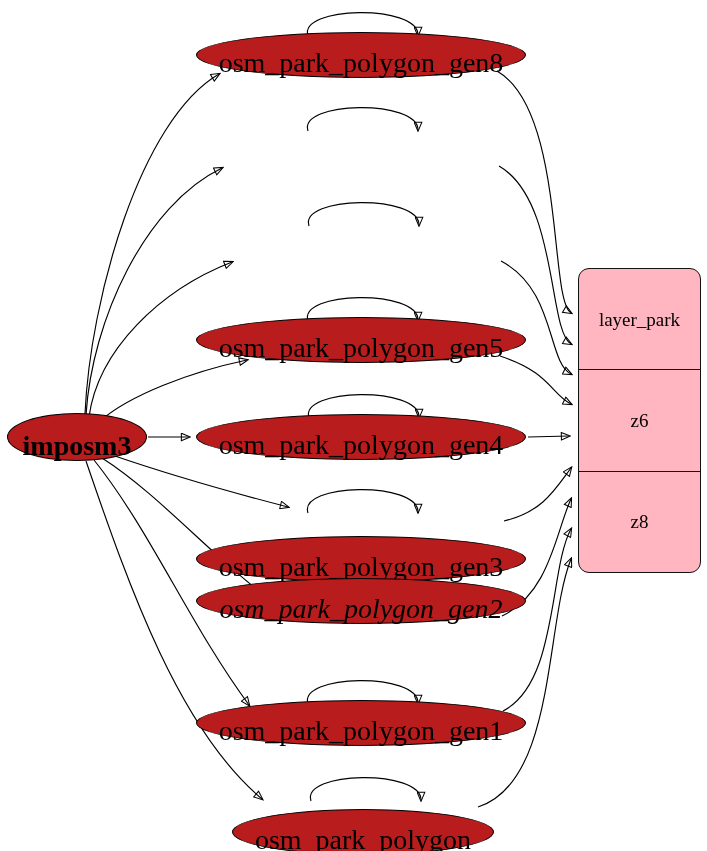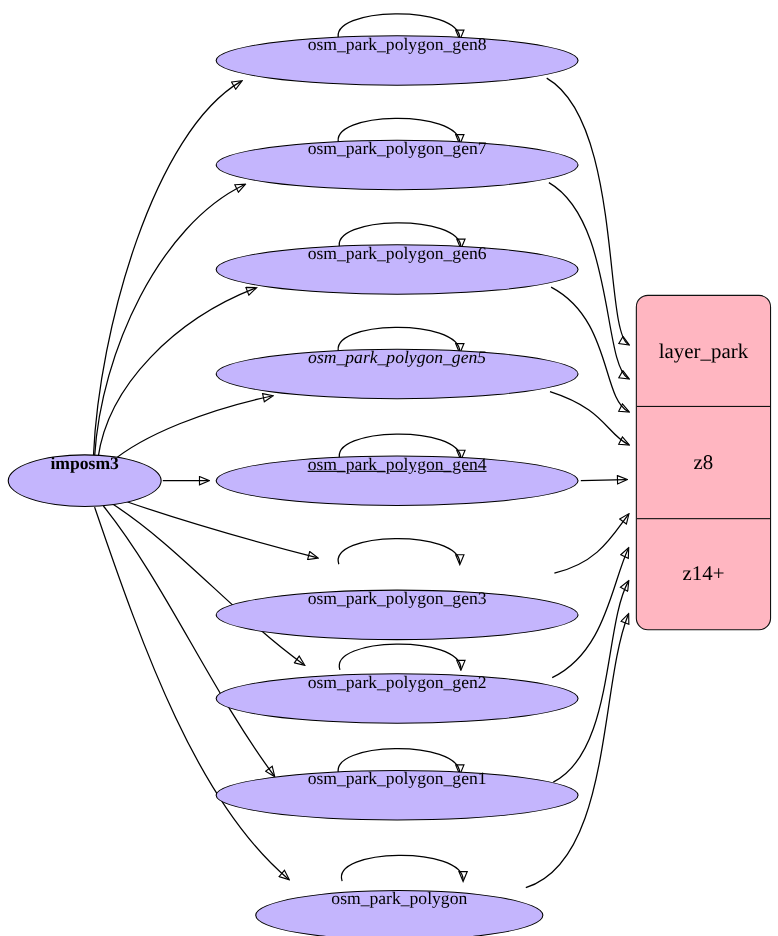--- a/index.html
+++ b/index.html
@@ -11,34 +11,34 @@
     color:#000;
     overflow:hidden;
   }
   #edges{position:absolute;left:0;top:0;width:707px;height:851px;}
   #edges path{fill:none;stroke:#000;stroke-width:1.15px;}
   .node{
     position:absolute;
     box-sizing:border-box;
     border:1.4px solid #000;
     border-radius:50%;
-    background:#c4b5fd;
-    display:flex;align-items:flex-start;justify-content:center;
-    font-size:16px;line-height:1;
+    background:#b91c1c;
+    display:flex;align-items:flex-end;justify-content:center;
+    font-size:28px;line-height:1;
     white-space:nowrap;
   }
   .gen{left:196px;width:330px;height:46px;}
   #n-imposm3{left:7px;top:413px;width:140px;height:48px;font-weight:bold;}
   #n-gen8{top:32px;}
   #n-gen7{top:127px;}
   #n-gen6{top:222px;}
-  #n-gen5{top:317px;font-style:italic;}
-  #n-gen4{top:414px;text-decoration:underline;}
+  #n-gen5{top:317px;}
+  #n-gen4{top:414px;}
   #n-gen3{top:536px;}
-  #n-gen2{top:612px;}
+  #n-gen2{top:578px;font-style:italic;}
   #n-gen1{top:700px;}
   #n-polygon{left:232px;top:809px;width:262px;height:46px;}
   #record{
     position:absolute;
     left:578px;top:268px;width:123px;height:305px;
     box-sizing:border-box;
     background:var(--table-fill,#ffb6c1);
     border:1.6px solid #111;
     border-radius:11px;
     display:flex;flex-direction:column;
@@ -94,26 +94,20 @@
       </g>
   </svg>
 
   <div class="node" id="n-imposm3">
     <span>imposm3</span>
   </div>
 
   <div class="node gen" id="n-gen8">
     <span>osm_park_polygon_gen8</span>
   </div>
-  <div class="node gen" id="n-gen7">
-    <span>osm_park_polygon_gen7</span>
-  </div>
-  <div class="node gen" id="n-gen6">
-    <span>osm_park_polygon_gen6</span>
-  </div>
   <div class="node gen" id="n-gen5">
     <span>osm_park_polygon_gen5</span>
   </div>
   <div class="node gen" id="n-gen4">
     <span>osm_park_polygon_gen4</span>
   </div>
   <div class="node gen" id="n-gen3">
     <span>osm_park_polygon_gen3</span>
   </div>
   <div class="node gen" id="n-gen2">
@@ -121,17 +115,17 @@
   </div>
   <div class="node gen" id="n-gen1">
     <span>osm_park_polygon_gen1</span>
   </div>
   <div class="node" id="n-polygon">
     <span>osm_park_polygon</span>
   </div>
 
   <div id="record">
     <div class="row">layer_park</div>
+    <div class="row">z6</div>
     <div class="row">z8</div>
-    <div class="row">z14+</div>
   </div>
 
 </div>
 
 </body></html>

